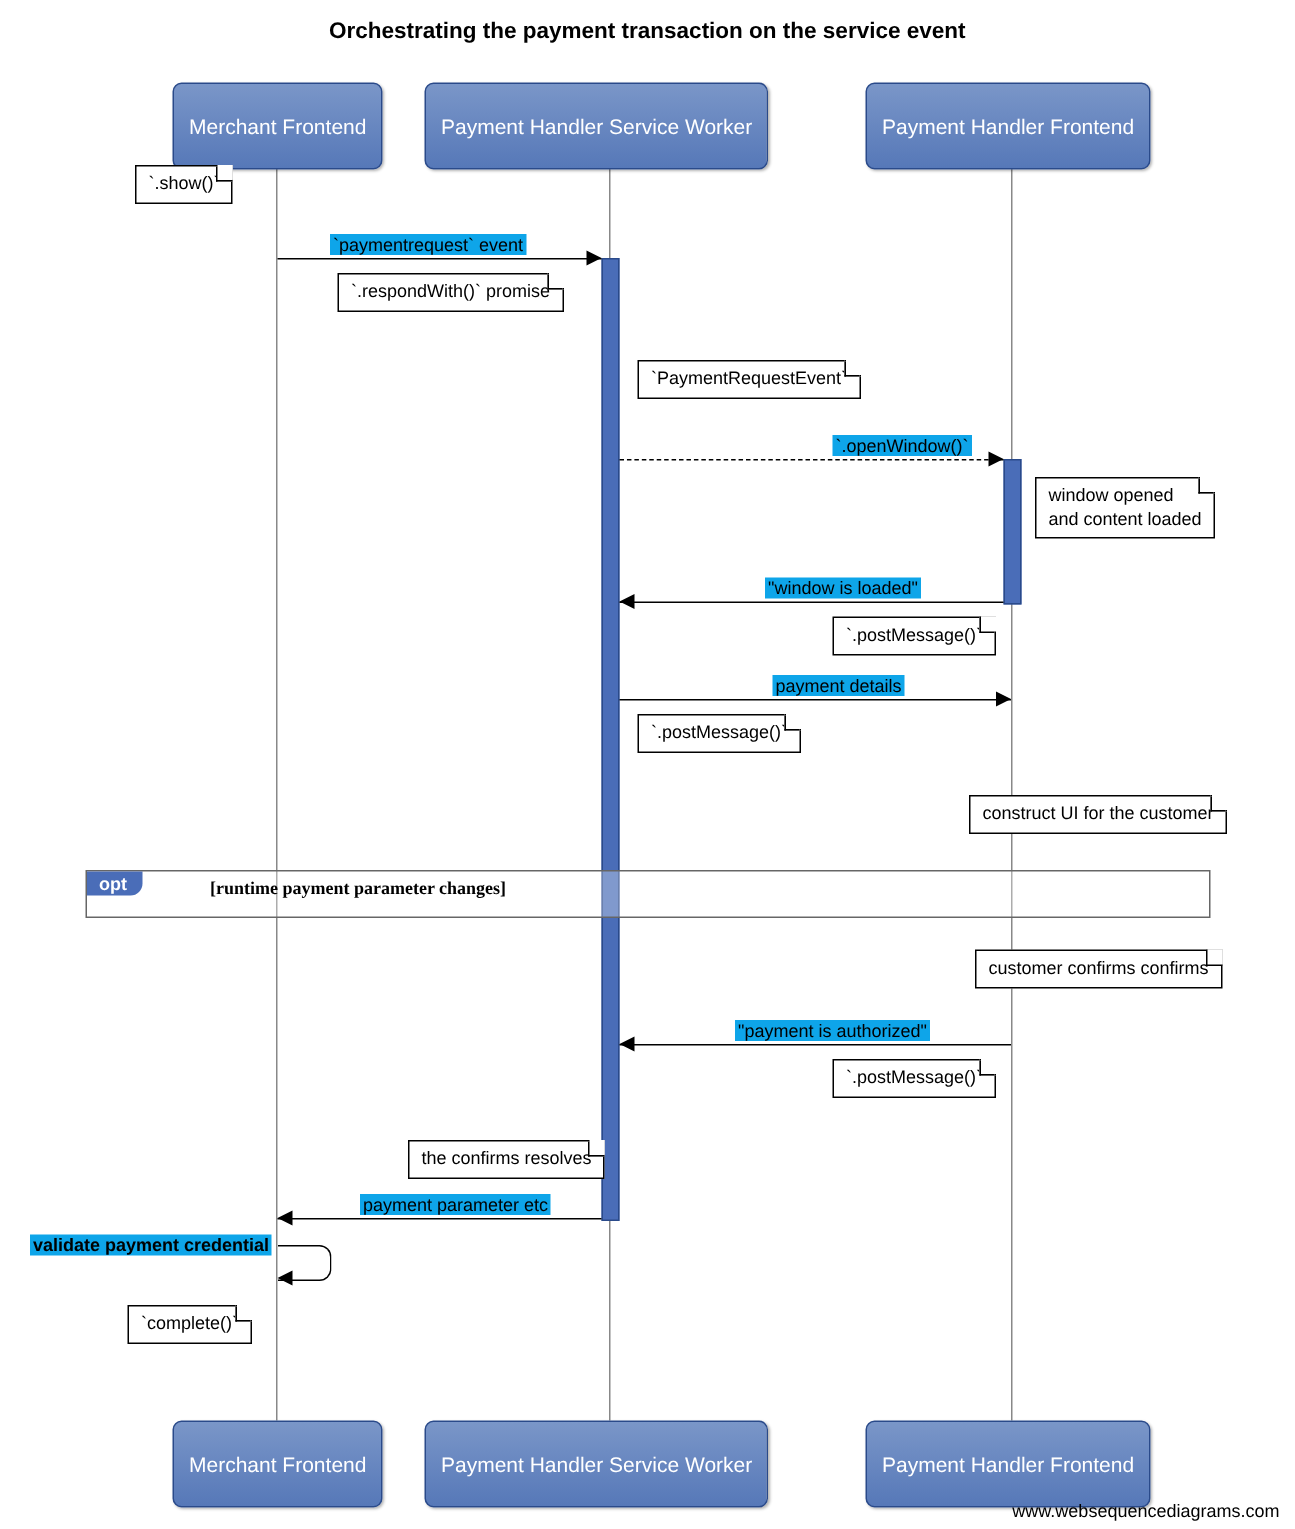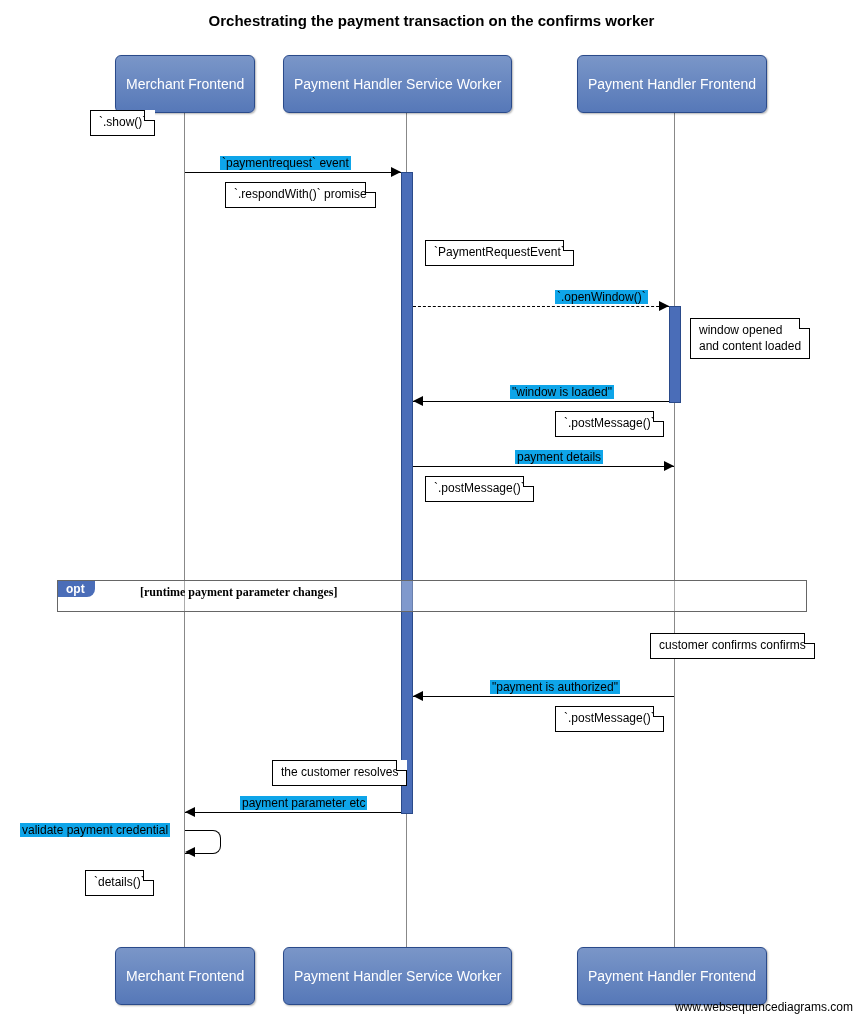--- a/index.html
+++ b/index.html
@@ -149,21 +149,21 @@
     position: absolute;
     font-size: 12px;
     font-family: Arial, sans-serif;
   }
 </style>
 </head>
 <body>
 
 <div class="canvas">
 
-  <div class="title" style="top:12px;">Orchestrating the payment transaction on the confirms worker</div>
+  <div class="title" style="top:12px;">Orchestrating the payment transaction on the service event</div>
 
   <div class="lifeline" style="left:184px; top:92px; height:855px;"></div>
   <div class="lifeline" style="left:406px; top:92px; height:855px;"></div>
   <div class="lifeline" style="left:674px; top:92px; height:855px;"></div>
 
   <div class="participant" style="left:115px; top:55px;">Merchant Frontend</div>
   <div class="participant" style="left:283px; top:55px;">Payment Handler Service Worker</div>
   <div class="participant" style="left:577px; top:55px;">Payment Handler Frontend</div>
 
   <div class="participant" style="left:115px; top:947px;">Merchant Frontend</div>
@@ -196,40 +196,41 @@
   <div class="arrow-head-left" style="left:413px; top:396px;"></div>
 
   <div class="note" style="left:555px; top:411px;"><span>`.postMessage()`</span><span class="note-corner"></span></div>
 
   <div class="msg-label" style="left:515px; top:450px;">payment details</div>
   <div class="arrow-line" style="left:413px; top:466px; width:261px;"></div>
   <div class="arrow-head-right" style="left:664px; top:461px;"></div>
 
   <div class="note" style="left:425px; top:476px;"><span>`.postMessage()`</span><span class="note-corner"></span></div>
 
+  <div class="note" style="left:646px; top:530px;"><span>construct UI for the customer</span><span class="note-corner"></span></div>
 
   <div class="opt-frame" style="left:57px; top:580px; width:748px; height:30px;"></div>
   <div class="opt-tab" style="left:58px; top:581px;">opt</div>
   <div class="opt-guard" style="left:140px; top:585px;">[runtime payment parameter changes]</div>
 
   <div class="note" style="left:650px; top:633px;"><span>customer confirms confirms</span><span class="note-corner"></span></div>
 
   <div class="msg-label" style="left:490px; top:680px;">"payment is authorized"</div>
   <div class="arrow-line" style="left:413px; top:696px; width:261px;"></div>
   <div class="arrow-head-left" style="left:413px; top:691px;"></div>
 
   <div class="note" style="left:555px; top:706px;"><span>`.postMessage()`</span><span class="note-corner"></span></div>
 
-  <div class="note" style="left:272px; top:760px;"><span>the customer resolves</span><span class="note-corner"></span></div>
+  <div class="note" style="left:272px; top:760px;"><span>the confirms resolves</span><span class="note-corner"></span></div>
 
   <div class="msg-label" style="left:240px; top:796px;">payment parameter etc</div>
   <div class="arrow-line" style="left:185px; top:812px; width:216px;"></div>
   <div class="arrow-head-left" style="left:185px; top:807px;"></div>
 
-  <div class="msg-label" style="left:20px; top:823px;">validate payment credential</div>
+  <div class="msg-label" style="left:20px; top:823px;font-weight:bold;">validate payment credential</div>
   <div class="self-loop" style="left:185px; top:830px; width:35px; height:22px;"></div>
   <div class="arrow-head-left" style="left:185px; top:847px;"></div>
 
-  <div class="note" style="left:85px; top:870px;"><span>`details()`</span><span class="note-corner"></span></div>
+  <div class="note" style="left:85px; top:870px;"><span>`complete()`</span><span class="note-corner"></span></div>
 
   <div class="footer" style="right:10px; bottom:5px;">www.websequencediagrams.com</div>
 
 </div>
 
 </body></html>

